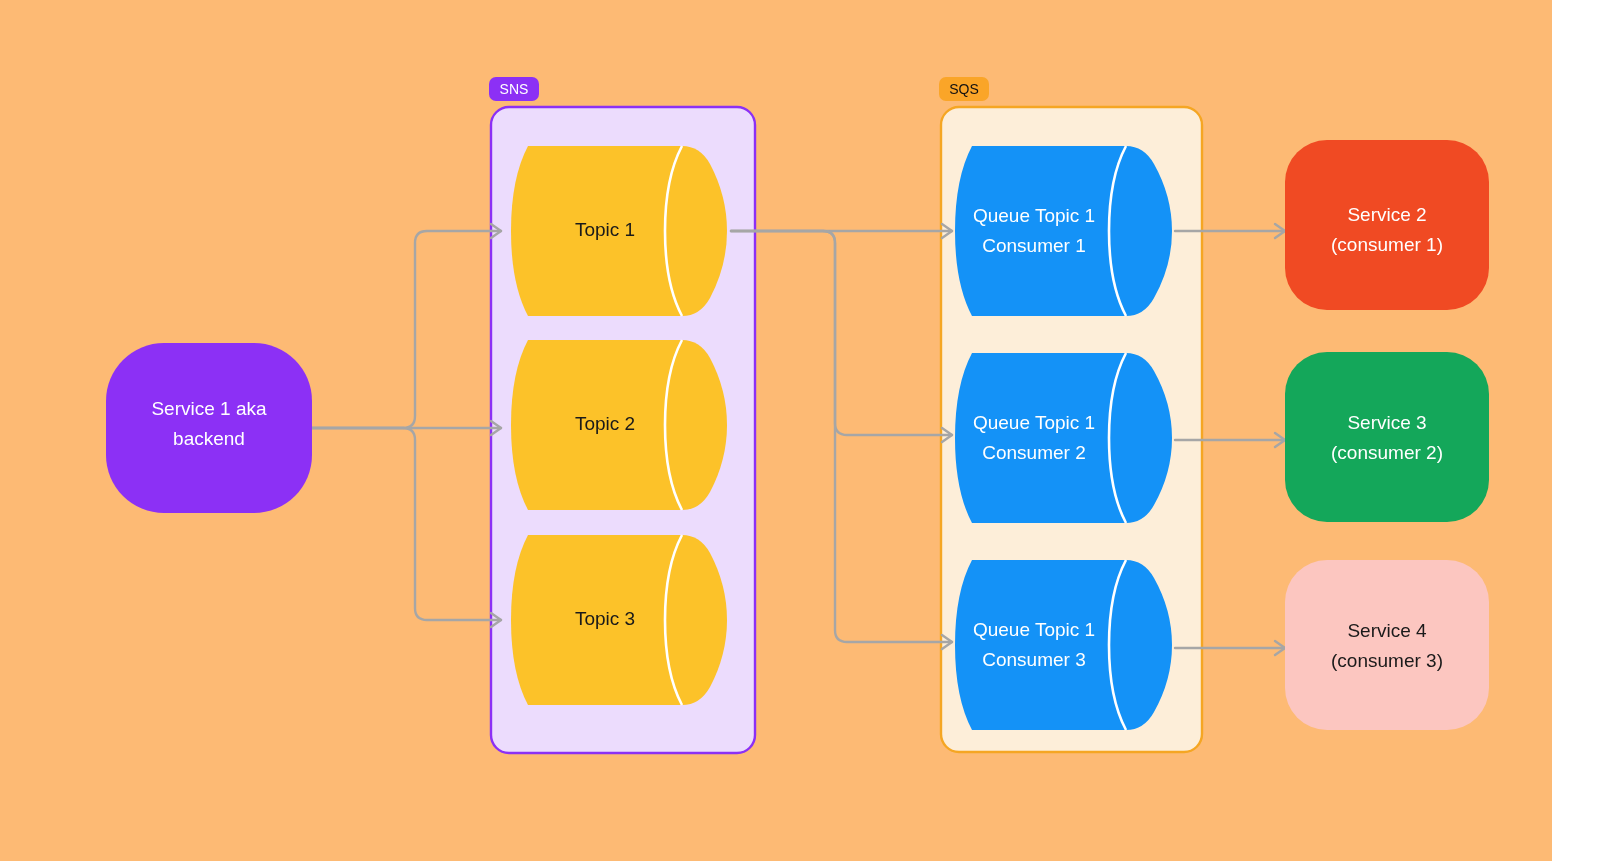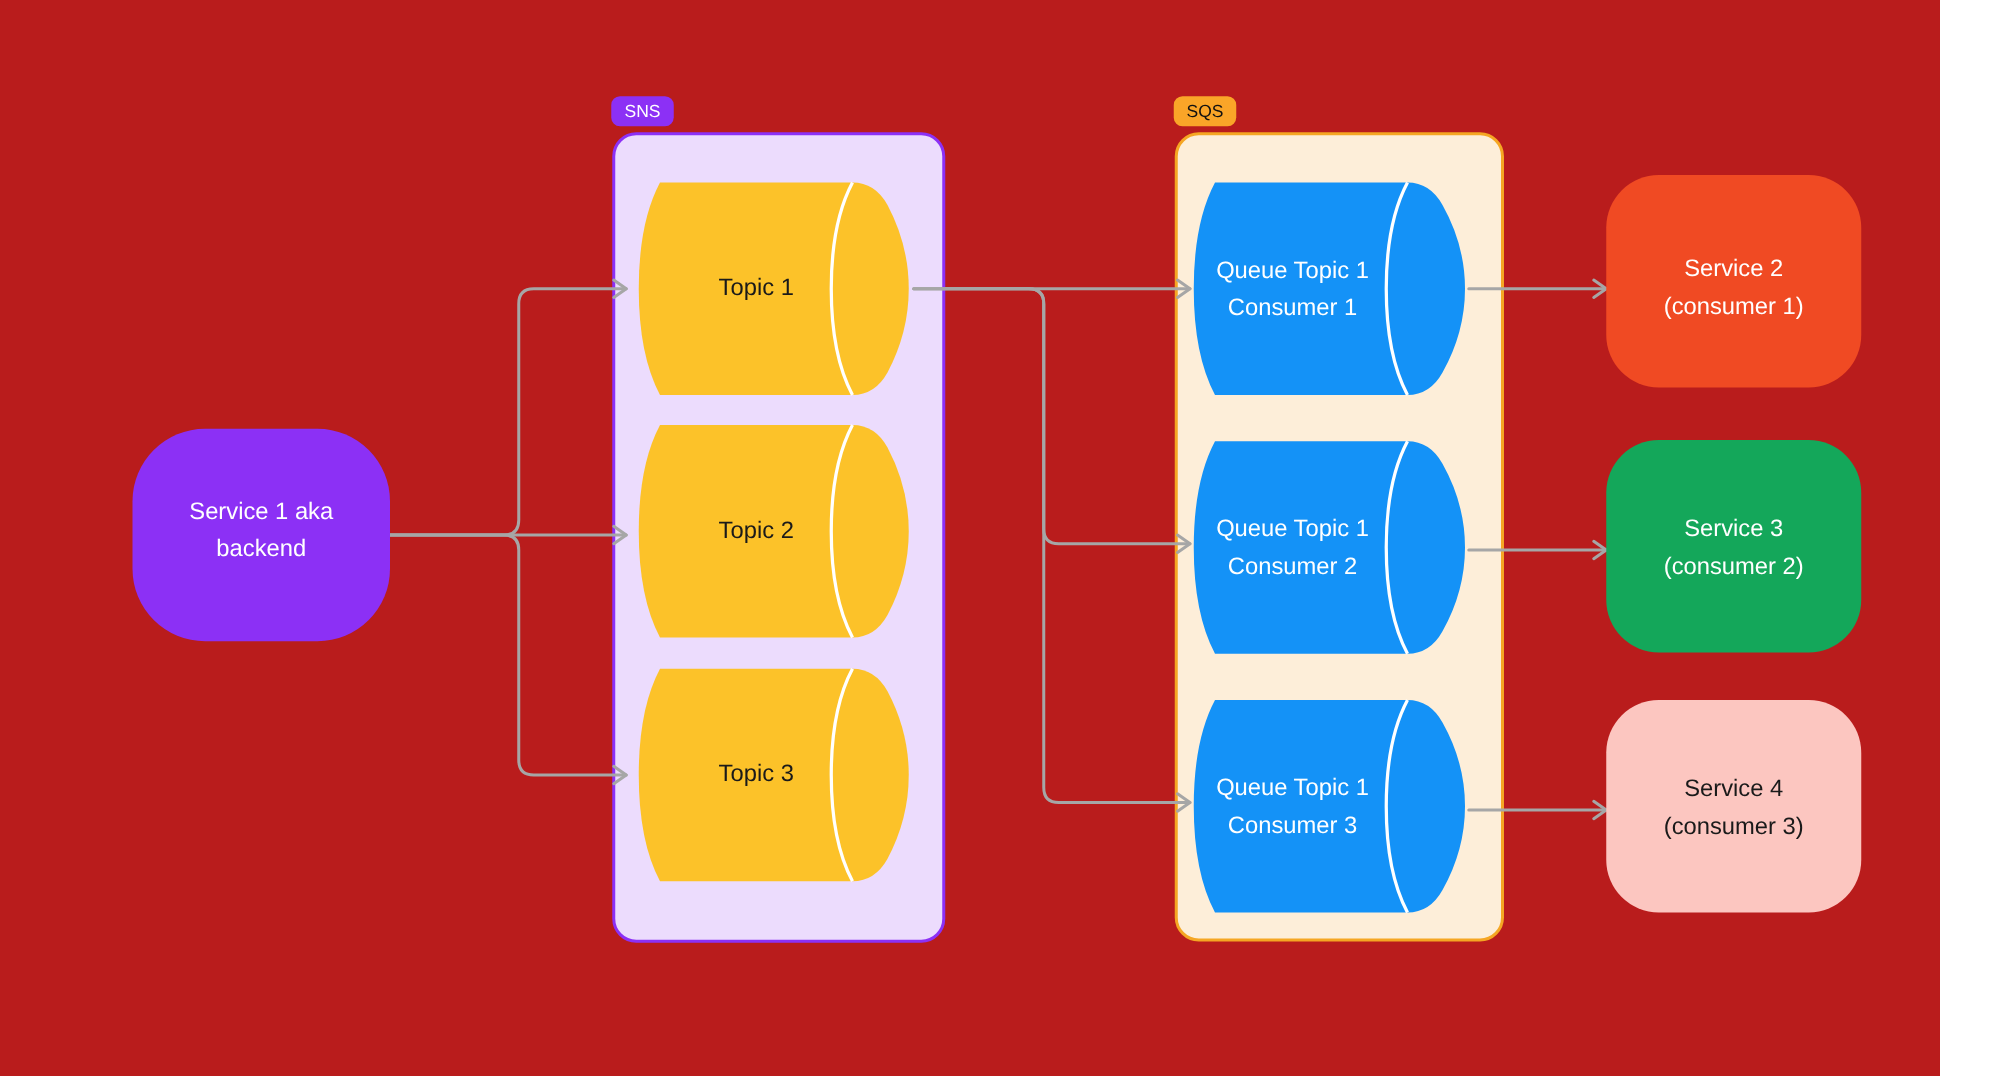--- a/index.html
+++ b/index.html
@@ -11,21 +11,21 @@
   body {
     width: 1600px;
     height: 861px;
     overflow: hidden;
     font-family: "Liberation Sans", sans-serif;
   }
   #canvas {
     position: relative;
     width: 1552px;
     height: 861px;
-    background: #b91c1c;
+    background: #fdba74;
   }
   svg#diagram {
     position: absolute;
     inset: 0;
     width: 1600px;
     height: 861px;
     display: block;
   }
   .node-label {
     font-family: "Liberation Sans", sans-serif;

